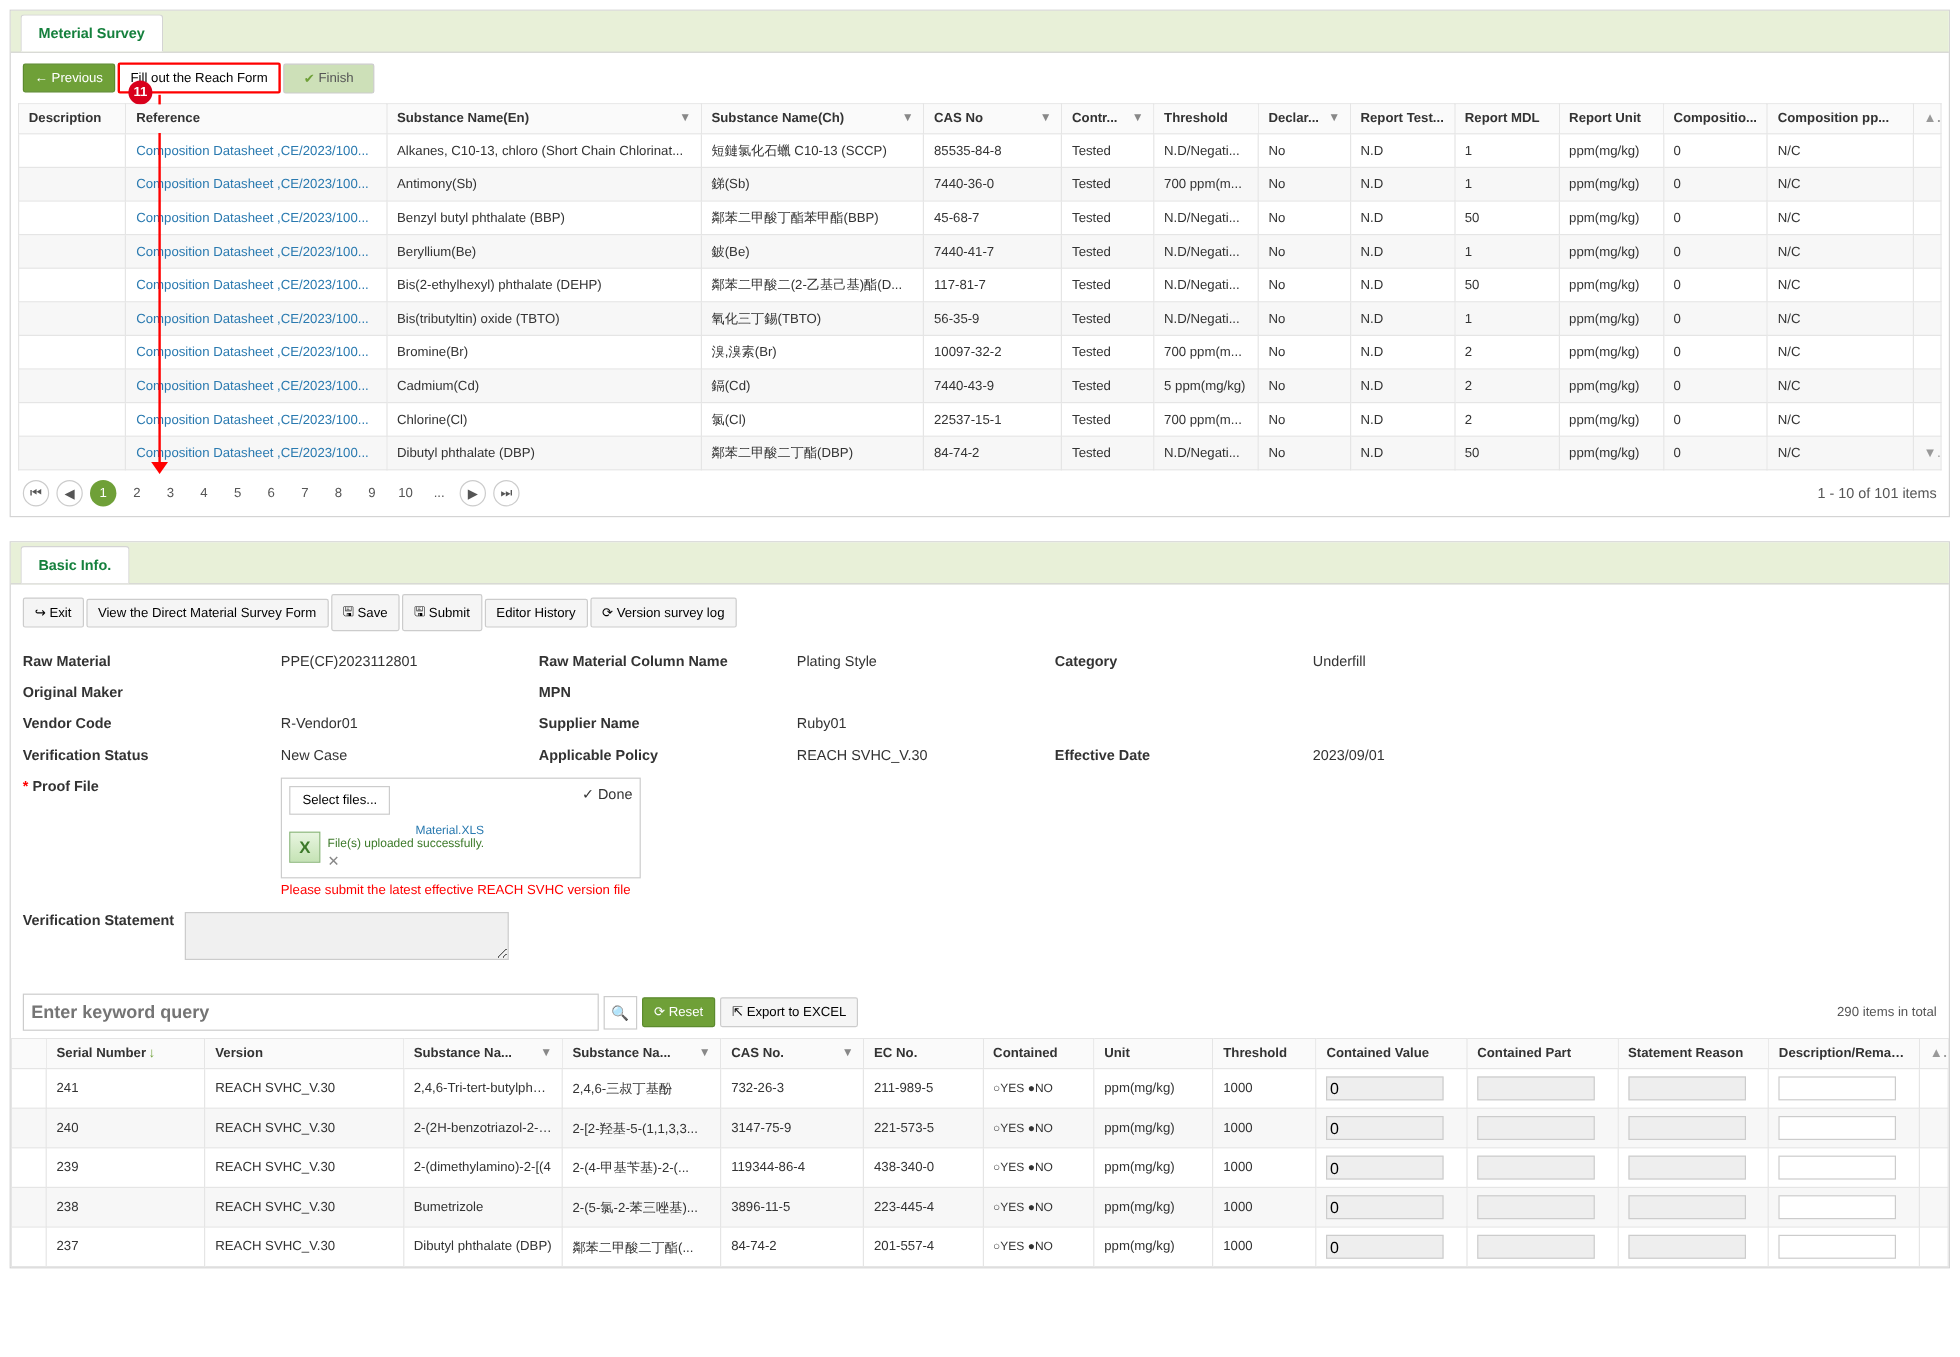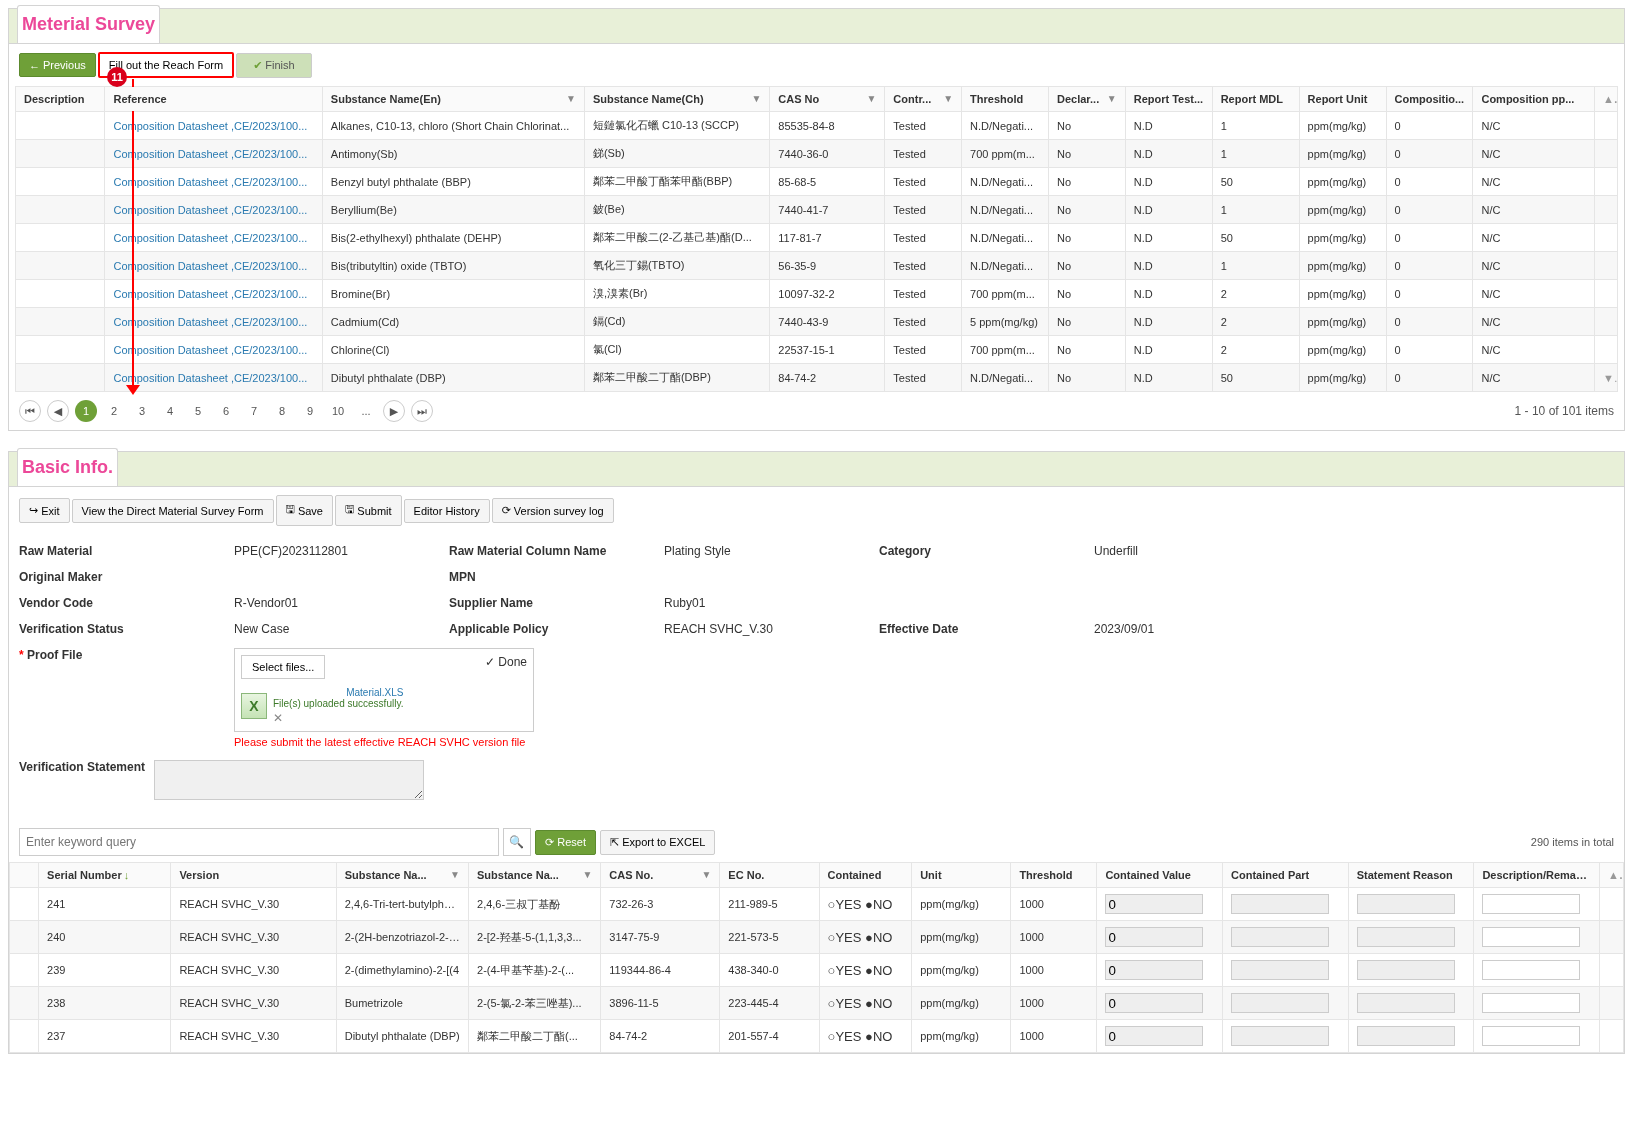--- a/index.html
+++ b/index.html
@@ -1,19 +1,19 @@
 <!DOCTYPE html>
 <html><head>
 <meta charset="utf-8">
 <style>
 * { box-sizing: border-box; margin: 0; padding: 0; }
 body { font-family: Arial, sans-serif; font-size: 12px; color: #333; background: #fff; padding: 8px; }
 .panel { border: 1px solid #d4d4d4; margin-bottom: 20px; }
 .tab-bar { background: #e8f0d8; border-bottom: 1px solid #d4d4d4; height: 35px; display: flex; align-items: flex-end; padding-left: 8px; }
-.tab { background: #fff; border: 1px solid #d4d4d4; border-bottom: none; padding: 8px 4px; color: #ec4899; font-weight: bold; font-size: 18px; border-radius: 3px 3px 0 0; }
+.tab { background: #fff; border: 1px solid #d4d4d4; border-bottom: none; padding: 8px 14px; color: #15803d; font-weight: bold; font-size: 12px; border-radius: 3px 3px 0 0; }
 .toolbar { padding: 8px 10px; display: flex; align-items: center; gap: 2px; flex-wrap: wrap; }
 .btn { border: 1px solid #ccc; background: #f5f5f5; padding: 5px 9px; font-size: 11px; cursor: pointer; border-radius: 2px; display: inline-flex; align-items: center; gap: 3px; }
 .btn-green { background: #6fa038; color: #fff; border-color: #5c8a2e; }
 .btn-gray-green { background: #cde0b8; padding: 5px 16px; color: #555; }
 .btn-highlight { border: 2px solid red; background: #fff; }
 .badge-num { position: absolute; margin-top: 24px; margin-left: 88px; width: 20px; height: 20px; border-radius: 50%; background: #d9001b; color: #fff; display: flex; align-items: center; justify-content: center; font-weight: bold; font-size: 11px; }
 .arrow-line { position: absolute; left: 123px; top: 70px; width: 2px; height: 310px; background: red; }
 .arrow-head { position: absolute; left: 117px; top: 376px; width: 0; height: 0; border-left: 7px solid transparent; border-right: 7px solid transparent; border-top: 10px solid red; }
 .grid { width: 100%; border-collapse: collapse; }
 .grid th, .grid td { border: 1px solid #e5e5e5; padding: 6px 8px; text-align: left; font-size: 11px; white-space: nowrap; overflow: hidden; text-overflow: ellipsis; }
@@ -39,28 +39,28 @@
 .file-entry { display: flex; align-items: center; gap: 6px; margin-top: 8px; }
 .excel-ico { width: 26px; height: 26px; border: 1px solid #8bb77a; background: linear-gradient(#e8f5e0,#c5e3b5); position: relative; font-size: 14px; color: #3d7a2a; display: flex; align-items: center; justify-content: center; font-weight: bold; }
 .file-meta { font-size: 10px; }
 .file-meta .fn { color: #2a7ab0; text-align: right; }
 .file-meta .ok { color: #3d7a2a; }
 .remove-x { color: #888; font-size: 12px; cursor: pointer; margin-top:2px;}
 .dd-select { border: 1px solid #ccc; padding: 5px 8px; width: 300px; margin-top: 6px; display: flex; justify-content: space-between; align-items: center; cursor:pointer;}
 .warn { color: red; font-size: 11px; margin-top: 4px; }
 .stmt-area { width: 270px; height: 40px; border: 1px solid #ccc; background: #f0f0f0; resize: both; }
 .filter-bar { padding: 6px 10px; display: flex; align-items: center; gap: 4px; }
-.kw-input { border: 1px solid #ccc; padding: 6px; width: 480px; font-size: 12px; }
+.kw-input { border: 1px solid #ccc; padding: 6px; width: 480px; font-size: 15px; font-weight: bold; }
 .sq-btn { border: 1px solid #ccc; background: #fff; width: 28px; height: 28px; display: inline-flex; align-items: center; justify-content: center; cursor: pointer; }
 .count { margin-left: auto; font-size: 11px; color: #555; }
 .mini-input { width: 90%; border: 1px solid #ccc; background: #eee; height: 20px; padding: 2px; }
 .mini-input.white { background: #fff; }
 .scroll-ind { width: 16px; background: #f0f0f0; text-align: center; color: #999; font-size: 12px; }
 .sort-arrow { color: #6fa038; font-size: 11px; margin-left:2px;}
-.radio-g { white-space: nowrap; font-size:13px;}
+.radio-g { white-space: nowrap; font-size:10px;}
 table { table-layout: fixed; }
 </style>
 </head>
 <body>
 
 <div class="panel" style="position:relative;">
   <div class="tab-bar">
     <div class="tab">Meterial Survey</div>
   </div>
   <div class="toolbar" style="position:relative;">
@@ -142,21 +142,21 @@
   <td>ppm(mg/kg)</td>
   <td>0</td>
   <td>N/C</td>
             <td class="scroll-ind"></td>
           </tr>
           <tr>
             <td></td>
   <td><span class="link">Composition Datasheet ,CE/2023/100...</span></td>
   <td>Benzyl butyl phthalate (BBP)</td>
   <td>鄰苯二甲酸丁酯苯甲酯(BBP)</td>
-  <td>85-68-5</td>
+  <td>45-68-7</td>
   <td>Tested</td>
   <td>N.D/Negati...</td>
   <td>No</td>
   <td>N.D</td>
   <td>50</td>
   <td>ppm(mg/kg)</td>
   <td>0</td>
   <td>N/C</td>
             <td class="scroll-ind"></td>
           </tr>

